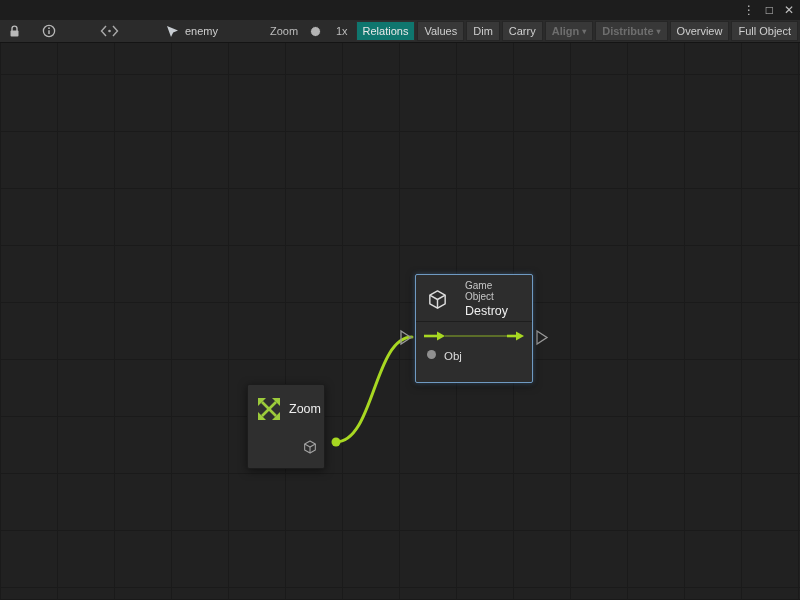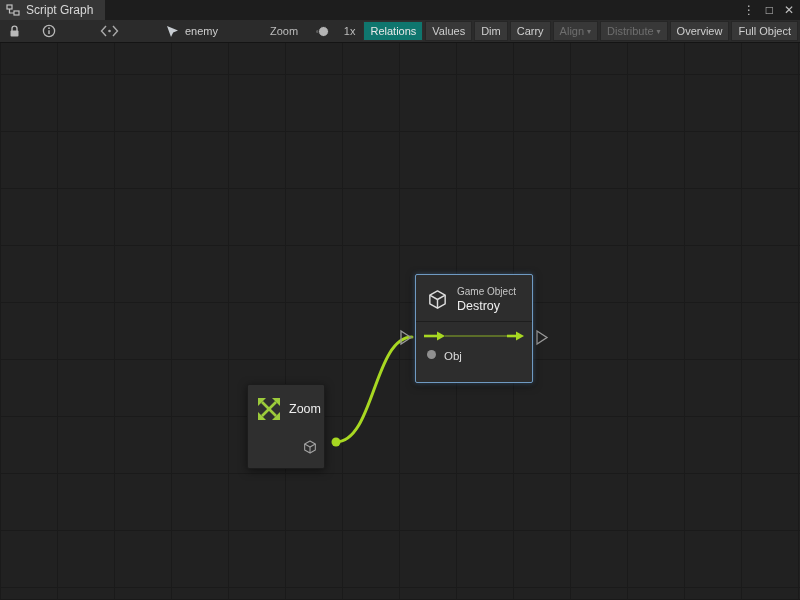--- a/index.html
+++ b/index.html
@@ -26,21 +26,21 @@
   .zoom-label { margin-left:44px; color:#bdbdbd; }
   .slider { position:relative; width:90px; height:3px; background:#5c5c5c; border-radius:2px; margin-left:10px; }
   .slider-handle { position:absolute; right:-2px; top:-4px; width:11px; height:11px; border-radius:50%;
                    background:#b4b4b4; border:1px solid #2a2a2a; }
   .zoom-value { margin-left:9px; color:#bdbdbd; }
   .tb-buttons { margin-left:auto; display:flex; gap:2px; padding-right:2px; }
   .tb-btn { background:#383838; border:1px solid #262626; color:#cfcfcf; font-size:11px;
             font-family:"Liberation Sans", sans-serif; padding:2px 6px 3px; height:20px;
             display:flex; align-items:center; gap:3px; cursor:default; white-space:nowrap; }
   .tb-btn.active { background:#0f766e; border-color:#2e2e2e; color:#e8e8e8; }
-  .tb-btn.disabled { color:#6e6e6e; }
+  .tb-btn.disabled { color:#6e6e6e;font-weight:bold; }
   .caret { font-size:8px; position:relative; top:1px; }
 
   
   .canvas { position:relative; width:800px; height:556px;
     background-color:#212121;
     background-image:
       linear-gradient(to right, #1a1a1a 1px, transparent 1px),
       linear-gradient(to bottom, #1a1a1a 1px, transparent 1px);
     background-size:57px 57px;
     background-position:0px 31px; }
@@ -48,44 +48,34 @@
 
   .node { position:absolute; background:#2f2f2f; border:1px solid #1c1c1c; border-radius:2px;
           box-shadow:0 2px 8px rgba(0,0,0,.5); color:#e6e6e6; }
   .node-this { left:247px; top:341px; width:78px; height:85px; }
   .this-row { display:flex; align-items:center; gap:7px; padding:11px 8px 0 8px; }
   .this-title { font-size:12.5px; color:#ededed; }
   .this-cube { position:absolute; right:6px; bottom:13px; opacity:.85; }
 
   .node-destroy { left:415px; top:231px; width:118px; height:109px; background:#2d2d2d;
                   border:1px solid #6f9ac2; box-shadow:0 0 5px rgba(96,145,195,.45), 0 2px 8px rgba(0,0,0,.5); }
-  .dn-header { display:flex; align-items:center; gap:8px; padding:10px 10px 8px 10px; height:46px; }
+  .dn-header { display:flex; align-items:center; gap:16px; padding:10px 10px 8px 10px; height:46px; }
   .dn-titles { display:flex; flex-direction:column; }
   .dn-category { font-size:10px; color:#c6c6c6; }
   .dn-title { font-size:12.5px; color:#efefef; margin-top:2px; }
   .dn-sep { height:1px; background:#1e1e1e; }
   .dn-control { height:28px; display:flex; align-items:center; padding:0 5px; }
   .dn-objrow { height:26px; display:flex; align-items:flex-start; gap:8px; padding:0 11px; }
   .obj-dot { width:9px; height:9px; border-radius:50%; background:#909090; }
   .obj-label { font-size:11.5px; color:#dcdcdc; }
 </style>
 </head>
 <body>
 
 <div class="titlebar">
-  <div class="tab">
-    <span style="display:flex;">
-      <svg width="14" height="12" viewBox="0 0 14 12">
-        <rect x="1" y="1" width="5" height="4" fill="none" stroke="#c2c2c2" stroke-width="1.2"></rect>
-        <rect x="8" y="7" width="5" height="4" fill="none" stroke="#c2c2c2" stroke-width="1.2"></rect>
-        <path d="M3.5 5 V9 H8" fill="none" stroke="#c2c2c2" stroke-width="1.2"></path>
-      </svg>
-    </span>
-    <span>Script Graph</span>
-  </div>
   <div class="win-controls">
     <span>⋮</span>
     <span>□</span>
     <span>✕</span>
   </div>
 </div>
 
 <div class="toolbar">
 
   <button class="tb-icon lock-btn">

